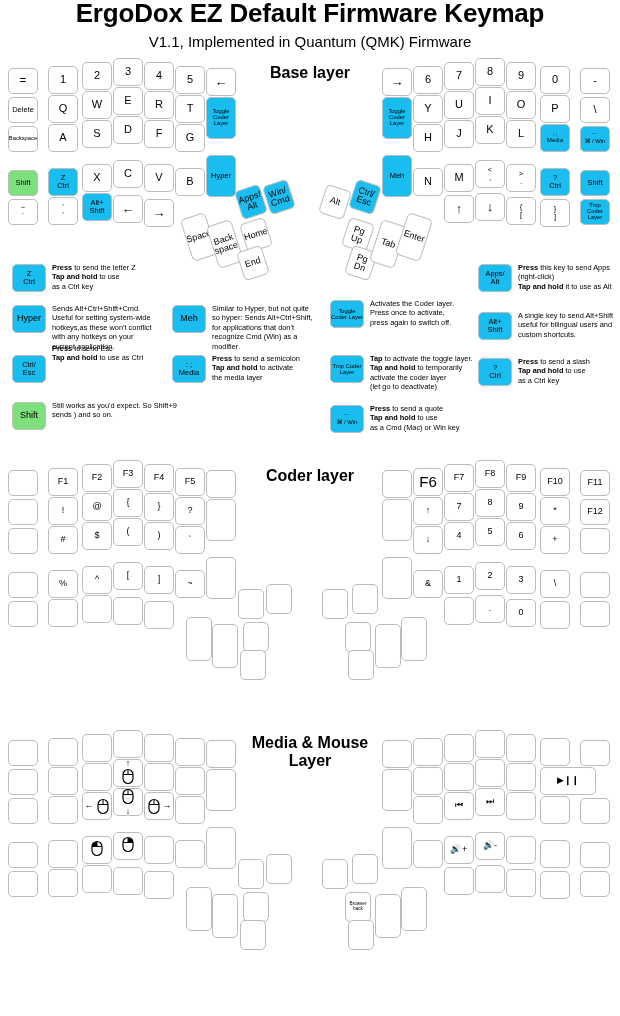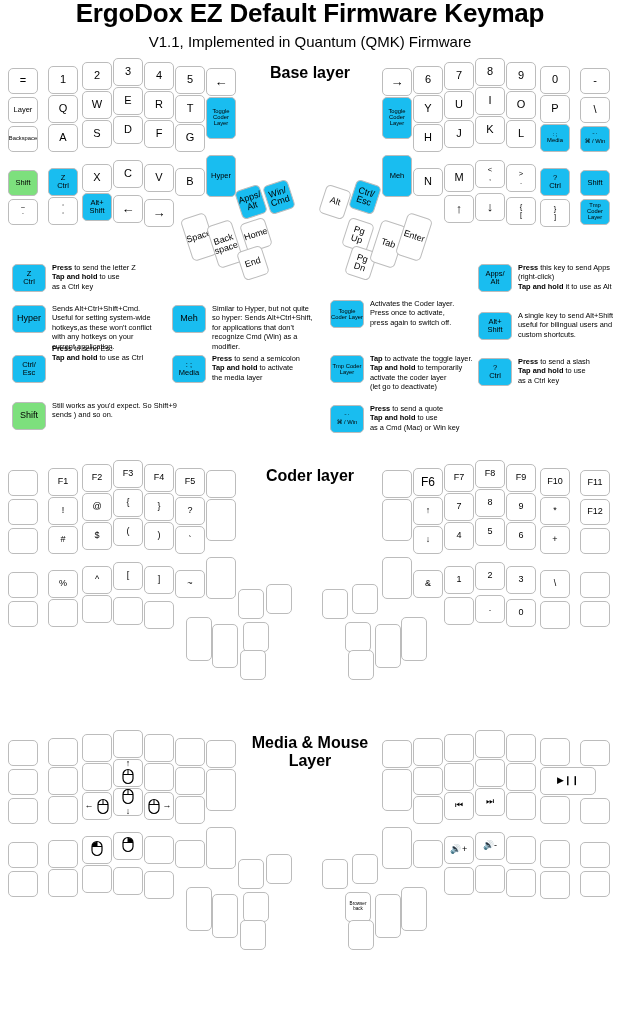--- a/index.html
+++ b/index.html
@@ -70,21 +70,21 @@
     <div class="key k-white" style="left: 144px; top: 62px; width: 30px; height: 28px; font-size: 11px;">
       <span>4</span>
     </div>
     <div class="key k-white" style="left: 175px; top: 66px; width: 30px; height: 28px; font-size: 11px;">
       <span>5</span>
     </div>
     <div class="key k-white" style="left: 206px; top: 68px; width: 30px; height: 28px; font-size: 13px;">
       <span>←</span>
     </div>
     <div class="key k-white" style="left: 8px; top: 97px; width: 30px; height: 26px; font-size: 7.5px;">
-      <span>Layer</span>
+      <span>Delete</span>
     </div>
     <div class="key k-white" style="left: 48px; top: 95px; width: 30px; height: 28px; font-size: 11px;">
       <span>Q</span>
     </div>
     <div class="key k-white" style="left: 82px; top: 91px; width: 30px; height: 28px; font-size: 11px;">
       <span>W</span>
     </div>
     <div class="key k-white" style="left: 113px; top: 87px; width: 30px; height: 28px; font-size: 11px;">
       <span>E</span>
     </div>
@@ -375,21 +375,21 @@
     </div>
     <div class="key k-white" style="left: 113px; top: 597px; width: 30px; height: 28px; font-size: 9px;">
       <span></span>
     </div>
     <div class="key k-white" style="left: 144px; top: 601px; width: 30px; height: 28px; font-size: 9px;">
       <span></span>
     </div>
     <div class="key k-white" style="left: 382px; top: 470px; width: 30px; height: 28px; font-size: 9px;">
       <span></span>
     </div>
-    <div class="key k-white" style="left: 413px; top: 468px; width: 30px; height: 28px; font-size: 12px;">
+    <div class="key k-white" style="left: 413px; top: 468px; width: 30px; height: 28px; font-size: 15px;">
       <span>F6</span>
     </div>
     <div class="key k-white" style="left: 444px; top: 464px; width: 30px; height: 28px; font-size: 9px;">
       <span>F7</span>
     </div>
     <div class="key k-white" style="left: 475px; top: 460px; width: 30px; height: 28px; font-size: 9px;">
       <span>F8</span>
     </div>
     <div class="key k-white" style="left: 506px; top: 464px; width: 30px; height: 28px; font-size: 9px;">
       <span>F9</span>

